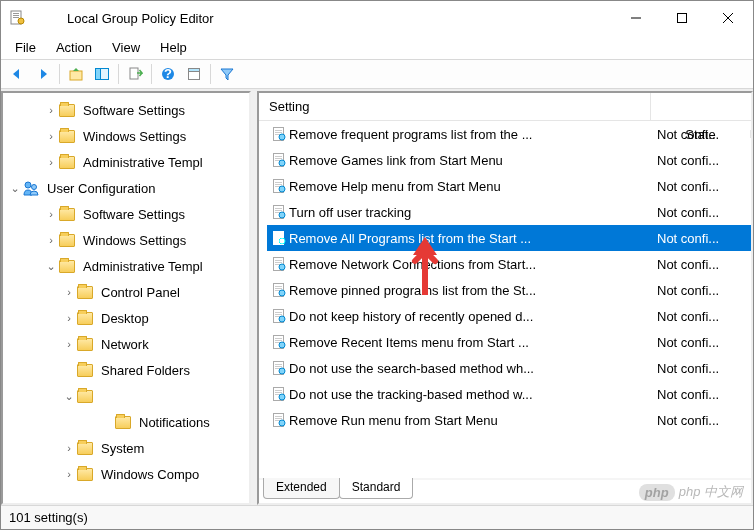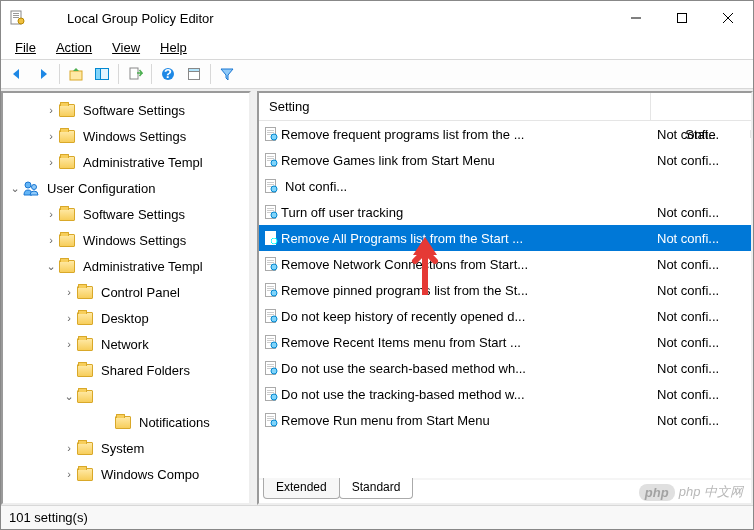--- a/index.html
+++ b/index.html
@@ -3,21 +3,21 @@
 <meta charset="utf-8">
 <style>
 * { box-sizing: border-box; margin: 0; padding: 0; font-family: "Segoe UI", Tahoma, sans-serif; font-size: 13px; }
 body { width: 754px; height: 530px; background: #fff; border: 1px solid #888; display: flex; flex-direction: column; overflow: hidden; position: relative; }
 
 .titlebar { height: 34px; display: flex; align-items: center; padding: 0 2px 0 8px; }
 .titlebar .icon { width: 16px; height: 16px; margin-right: 6px; }
 .titlebar .title { flex: 1; font-size: 13px; margin-left: 36px; }
 .winbtn { width: 46px; height: 30px; display: flex; align-items: center; justify-content: center; color: #000; }
 
-.menubar { height: 24px; display: flex; align-items: center; padding: 0 4px; text-decoration: underline; }
+.menubar { height: 24px; display: flex; align-items: center; padding: 0 4px; }
 .menubar .menu { padding: 2px 10px; }
 
 .toolbar { height: 30px; border-top: 1px solid #d8d8d8; border-bottom: 1px solid #d8d8d8; display: flex; align-items: center; padding: 0 4px; gap: 2px; background: #fdfdfd; }
 .tbtn { width: 24px; height: 24px; display: flex; align-items: center; justify-content: center; border: 1px solid transparent; }
 .tsep { width: 1px; height: 20px; background: #d8d8d8; margin: 0 2px; }
 
 .content { flex: 1; display: flex; border-top: 2px solid #eee; overflow: hidden; }
 .tree-pane { width: 250px; border: 2px inset #eee; overflow: auto; padding: 4px 0; background: #fff; position: relative; }
 .splitter { width: 6px; cursor: ew-resize; background: #f0f0f0; }
 .list-pane { flex: 1; display: flex; flex-direction: column; border: 2px inset #eee; background: #fff; overflow: hidden; }
@@ -26,21 +26,21 @@
 .tree-node .expander { width: 16px; text-align: center; color: #666; font-size: 11px; }
 .tree-node .nicon { width: 16px; height: 16px; margin-right: 4px; display: flex; align-items: center; justify-content: center; }
 .tree-node .label { padding: 2px 4px; border-radius: 2px; }
 .tree-node.selected .label { background: #d9d9d9; border: 1px dotted #888; }
 
 .list-header { display: flex; height: 28px; border-bottom: 1px solid #e5e5e5; background: #fff; }
 .list-header .col { padding: 4px 10px; border-right: 1px solid #e5e5e5; display: flex; align-items: center; }
 .col-setting { flex: 1; }
 .col-state { width: 100px; text-align: center; justify-content: center; margin-top: 37px; }
 
-.list-body { flex: 1; overflow-y: auto; overflow-x: auto; position: relative; }
+.list-body { flex: 1; overflow-y: auto; overflow-x: auto; position: relative; padding-left: 8px; }
 .list-row { display: flex; height: 26px; align-items: center; white-space: nowrap; }
 .list-row .ricon { width: 20px; display: flex; align-items: center; justify-content: center; padding-left: 4px; }
 .list-row .rsetting { flex: 1; padding: 0 6px 0 2px; overflow: hidden; text-overflow: ellipsis; }
 .list-row .rstate { width: 100px; padding: 0 6px; overflow: hidden; text-overflow: ellipsis; }
 .list-row.selected { background: #0078d7; color: #fff; }
 .list-row.selected .ricon svg { filter: brightness(2); }
 
 .tabs-strip { height: 26px; display: flex; align-items: flex-start; padding-left: 4px; background: #fff; border-top: 1px solid #fff; position: relative; }
 .tabs-strip::before { content: ""; position: absolute; top: 0; left: 0; right: 0; height: 2px; background: #f5f5f5; }
 .tab { padding: 2px 12px 4px; border: 1px solid #aaa; border-top: none; border-radius: 0 0 4px 4px; margin-right: -1px; background: #fff; font-size: 12px; position: relative; z-index: 1; }
@@ -299,20 +299,21 @@
         <div class="list-row">
           <span class="ricon">
             <svg width="14" height="14">
               <rect x="1.5" y="0.5" width="10" height="13" fill="#fff" stroke="#aaa"></rect>
               <rect x="3" y="3" width="7" height="1" fill="#ccc"></rect>
               <rect x="3" y="5" width="7" height="1" fill="#ccc"></rect>
               <rect x="3" y="7" width="7" height="1" fill="#ccc"></rect>
               <circle cx="10" cy="10" r="3" fill="#81d4fa" stroke="#0288d1"></circle>
             </svg>
           </span>
+          <span class="rsetting">Remove Help menu from Start Menu</span>
           <span class="rstate">Not confi...</span>
         </div>
         <div class="list-row">
           <span class="ricon">
             <svg width="14" height="14">
               <rect x="1.5" y="0.5" width="10" height="13" fill="#fff" stroke="#aaa"></rect>
               <rect x="3" y="3" width="7" height="1" fill="#ccc"></rect>
               <rect x="3" y="5" width="7" height="1" fill="#ccc"></rect>
               <rect x="3" y="7" width="7" height="1" fill="#ccc"></rect>
               <circle cx="10" cy="10" r="3" fill="#81d4fa" stroke="#0288d1"></circle>

